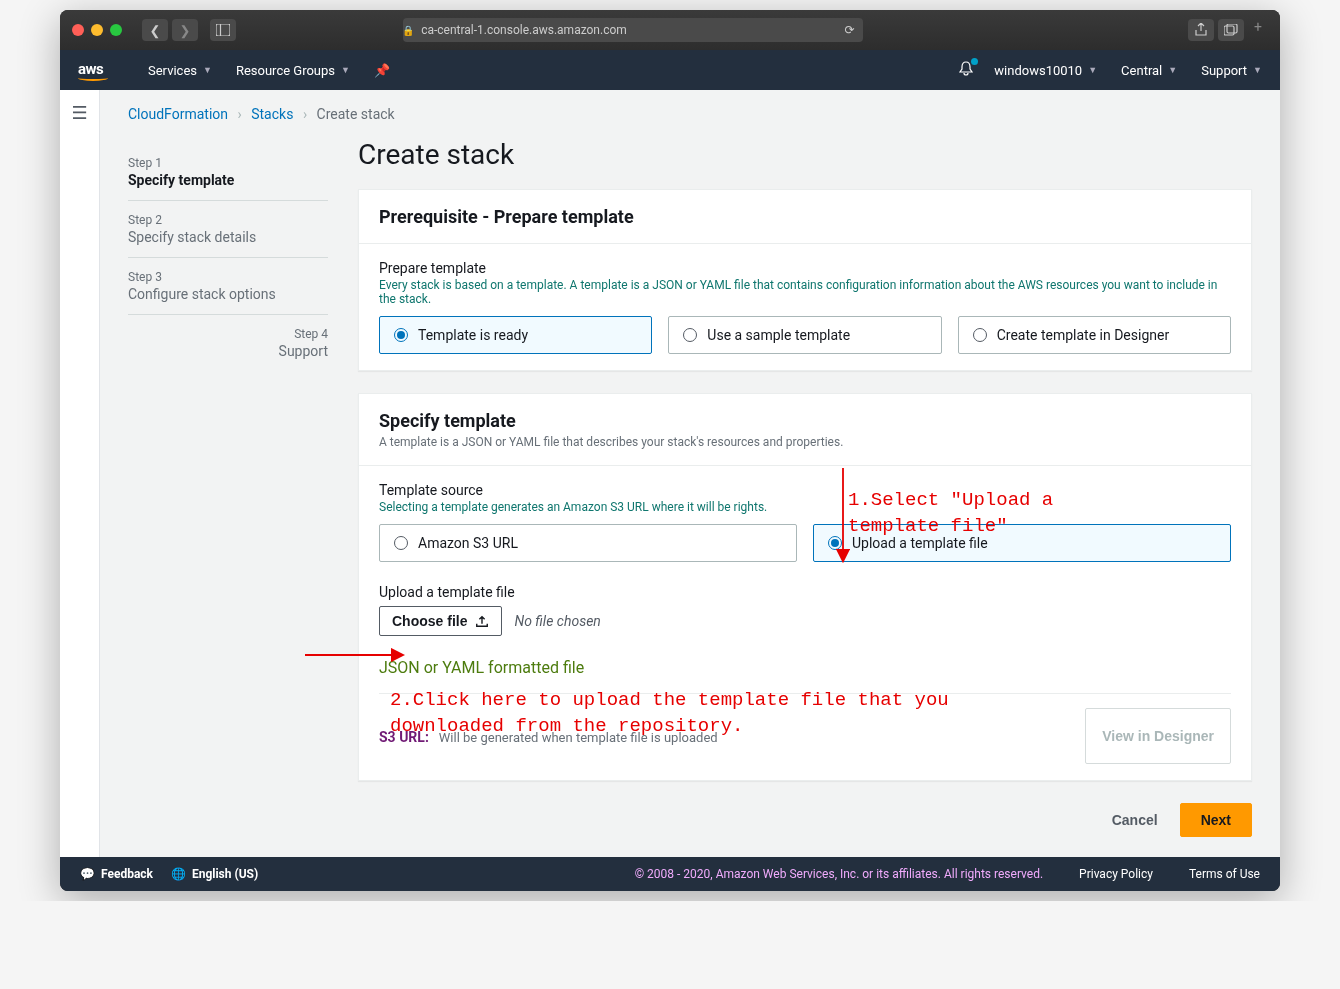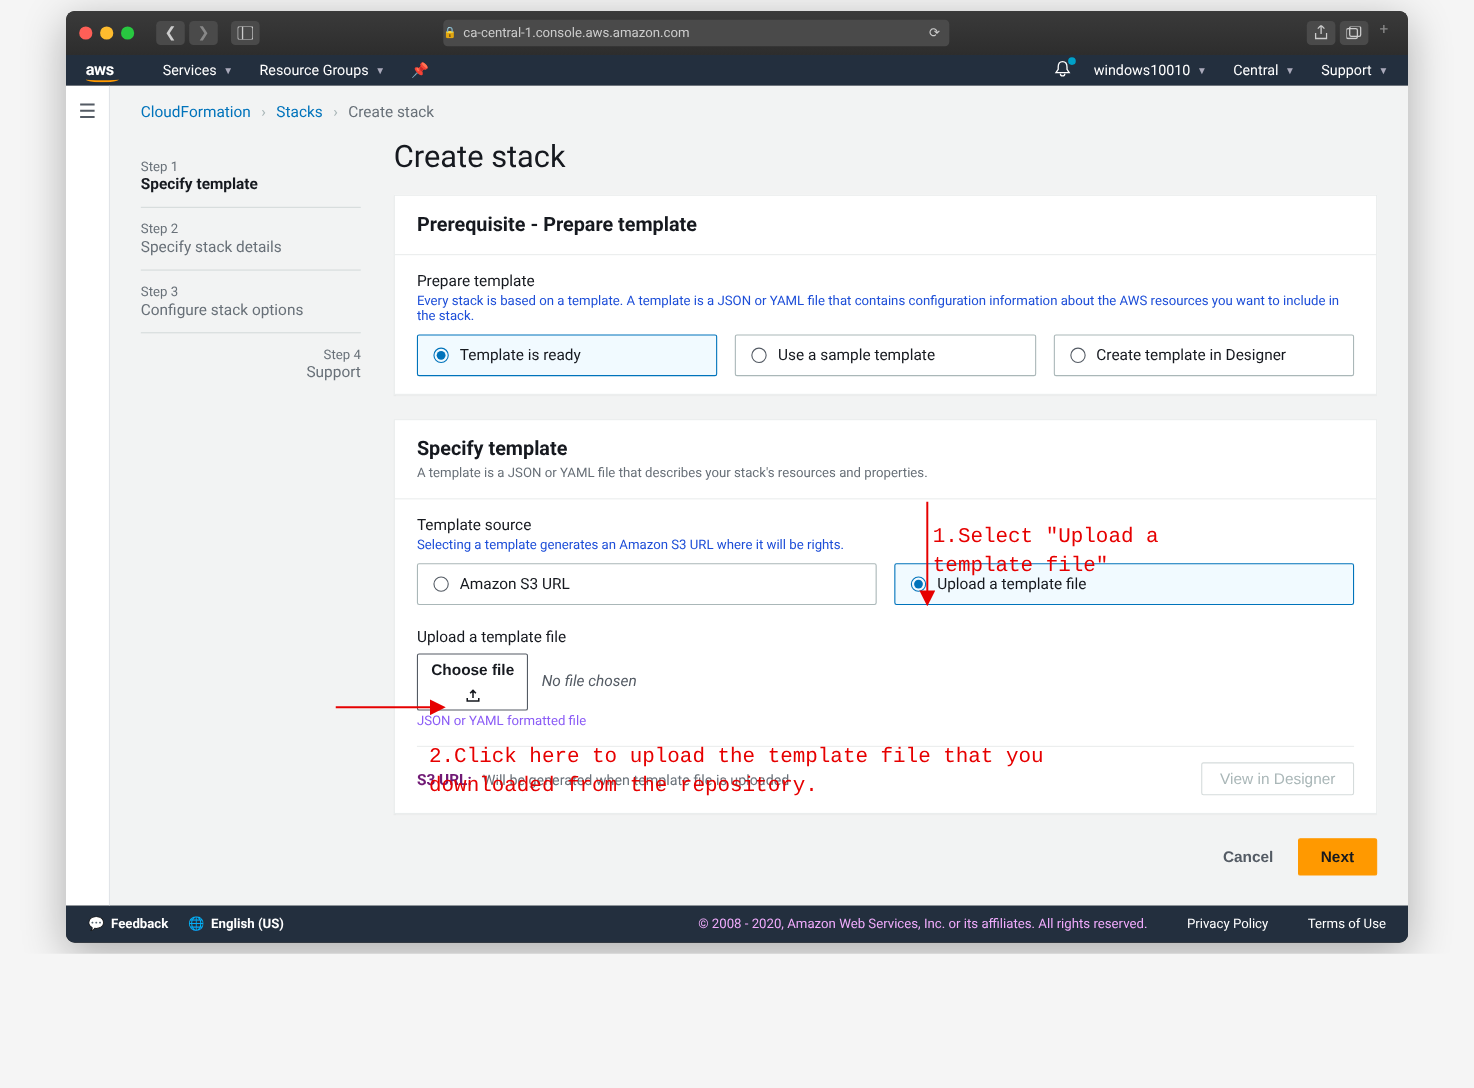--- a/index.html
+++ b/index.html
@@ -18,21 +18,21 @@
 .nav-btn.active { color: #ccc; }
 .sidebar-btn { width: 26px; height: 22px; background: #4a4a4a; border-radius: 4px; display: flex; align-items: center; justify-content: center; color: #ccc; margin-left: 4px; }
 .url-bar { flex: 1; max-width: 460px; margin: 0 auto; height: 24px; background: #4a4a4a; border-radius: 4px; display: flex; align-items: center; justify-content: center; color: #ccc; font-size: 12px; gap: 6px; }
 .url-bar .lock { font-size: 10px; }
 .reload { color: #ccc; font-size: 12px; margin-left: 8px; }
 .browser-right { display: flex; gap: 4px; margin-left: auto; }
 .br-btn { width: 26px; height: 22px; background: #4a4a4a; border-radius: 4px; display: flex; align-items: center; justify-content: center; color: #ccc; font-size: 12px; }
 .tab-plus { color: #888; font-size: 14px; padding: 0 6px; }
 
 
-.aws-nav { height: 28px; background: #232f3e; display: flex; align-items: center; padding: 0 18px; color: #fff; font-size: 13px; }
+.aws-nav { height: 40px; background: #232f3e; display: flex; align-items: center; padding: 0 18px; color: #fff; font-size: 13px; }
 .aws-logo { font-weight: 700; font-size: 15px; letter-spacing: -0.5px; margin-right: 40px; color: #fff; }
 .aws-logo .smile { display: block; height: 6px; width: 30px; border-bottom: 2px solid #ff9900; border-radius: 0 0 50% 50%; margin-top: -3px; }
 .nav-item { display: flex; align-items: center; gap: 6px; margin-right: 24px; cursor: pointer; }
 .nav-item .caret { font-size: 9px; color: #aab; }
 .pin { color: #fff; font-size: 13px; }
 .nav-spacer { flex: 1; }
 .bell { position: relative; margin-right: 20px; font-size: 15px; }
 .bell-dot { position: absolute; top: -2px; right: -4px; width: 7px; height: 7px; background: #00a1c9; border-radius: 50%; }
 
 
@@ -56,39 +56,39 @@
 .form-col { flex: 1; }
 .page-title { font-size: 28px; font-weight: 400; color: #16191f; margin-bottom: 18px; }
 
 .panel { background: #fff; border: 1px solid #eaeded; box-shadow: 0 1px 1px rgba(0,0,0,0.05); margin-bottom: 22px; }
 .panel-header { padding: 16px 20px; border-bottom: 1px solid #eaeded; }
 .panel-header h2 { font-size: 18px; font-weight: 700; color: #16191f; }
 .panel-header .desc { font-size: 12px; color: #687078; margin-top: 4px; }
 .panel-body { padding: 16px 20px; }
 
 .section-label { font-size: 14px; font-weight: 400; color: #16191f; }
-.section-help { font-size: 12px; color: #1d4ed8; margin-top: 2px; margin-bottom: 10px; }
+.section-help { font-size: 12px; color: #0f766e; margin-top: 2px; margin-bottom: 10px; }
 
 .radio-row { display: flex; gap: 16px; }
 .radio-tile { flex: 1; border: 1px solid #aab7b8; border-radius: 2px; padding: 10px 14px; display: flex; align-items: center; gap: 10px; cursor: pointer; font-size: 14px; color: #16191f; background: #fff; }
 .radio-tile.selected { border: 1px solid #0073bb; background: #f1faff; }
 .radio-circle { width: 14px; height: 14px; border: 1px solid #545b64; border-radius: 50%; display: inline-block; position: relative; flex-shrink: 0; }
 .radio-tile.selected .radio-circle { border-color: #0073bb; }
 .radio-tile.selected .radio-circle::after { content: ""; position: absolute; width: 8px; height: 8px; background: #0073bb; border-radius: 50%; top: 2px; left: 2px; }
 
 .upload-row { display: flex; align-items: center; gap: 12px; margin-top: 6px; }
-.choose-btn { border: 1px solid #545b64; background: #fff; padding: 6px 12px; font-size: 14px; font-weight: 700; color: #16191f; cursor: pointer; display: flex; align-items: center; gap: 8px; border-radius: 2px; flex-direction: column; }
+.choose-btn { border: 1px solid #545b64; background: #fff; padding: 6px 12px; font-size: 14px; font-weight: 700; color: #16191f; cursor: pointer; display: flex; align-items: center; gap: 8px; border-radius: 2px; }
 .choose-btn svg { width: 14px; height: 14px; }
 .no-file { font-style: italic; color: #545b64; font-size: 14px; }
-.hint { font-size: 12px; color: #8b5cf6; margin-top: 2px; }
+.hint { font-size: 16px; color: #4d7c0f; margin-top: 22px; }
 
 .s3-row { border-top: 1px solid #eaeded; padding-top: 14px; margin-top: 16px; display: flex; align-items: center; justify-content: space-between; }
 .s3-label { font-size: 14px; color: #701a75; font-weight: 700; }
 .s3-text { font-size: 13px; color: #687078; margin-left: 6px; font-weight: 400; }
-.view-designer { border: 1px solid #545b64; background: #fff; padding: 6px 16px; font-size: 14px; font-weight: 400; color: #aab7b8; border-color: #d5dbdb; cursor: not-allowed; border-radius: 2px; }
+.view-designer { border: 1px solid #545b64; background: #fff; padding: 19px 16px; font-size: 14px; font-weight: 700; color: #aab7b8; border-color: #d5dbdb; cursor: not-allowed; border-radius: 2px; }
 
 .action-row { display: flex; justify-content: flex-end; gap: 4px; margin-top: 16px; }
 .btn-cancel { background: none; border: none; font-size: 14px; font-weight: 700; color: #545b64; padding: 8px 18px; cursor: pointer; }
 .btn-next { background: #ff9900; border: 1px solid #ff9900; color: #16191f; font-size: 14px; font-weight: 700; padding: 8px 20px; cursor: pointer; border-radius: 2px; }
 
 
 .footer { height: 34px; background: #232f3e; display: flex; align-items: center; padding: 0 20px; color: #fff; font-size: 12px; gap: 18px; }
 .footer .fb { display: flex; align-items: center; gap: 6px; font-weight: 700; }
 .footer .lang { display: flex; align-items: center; gap: 6px; font-weight: 700; }
 .footer-spacer { flex: 1; }

